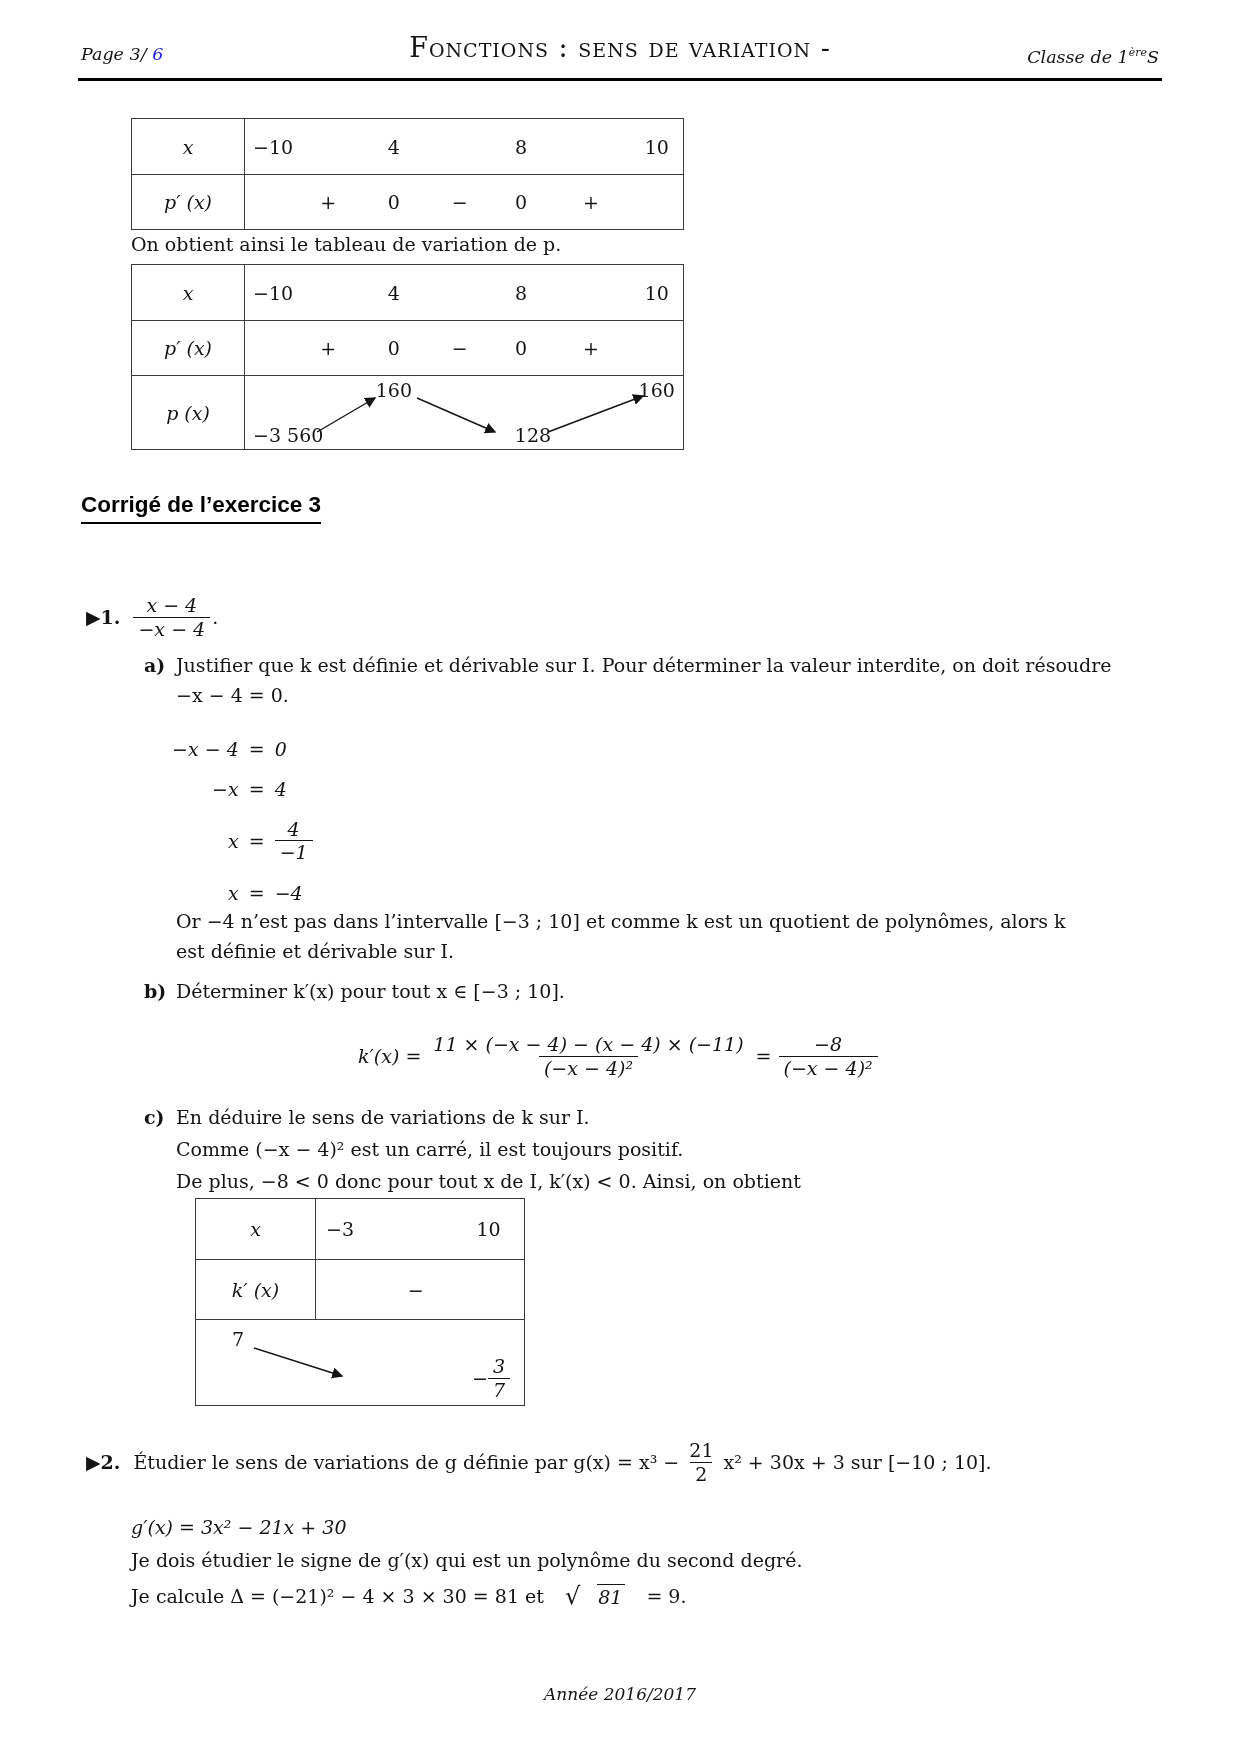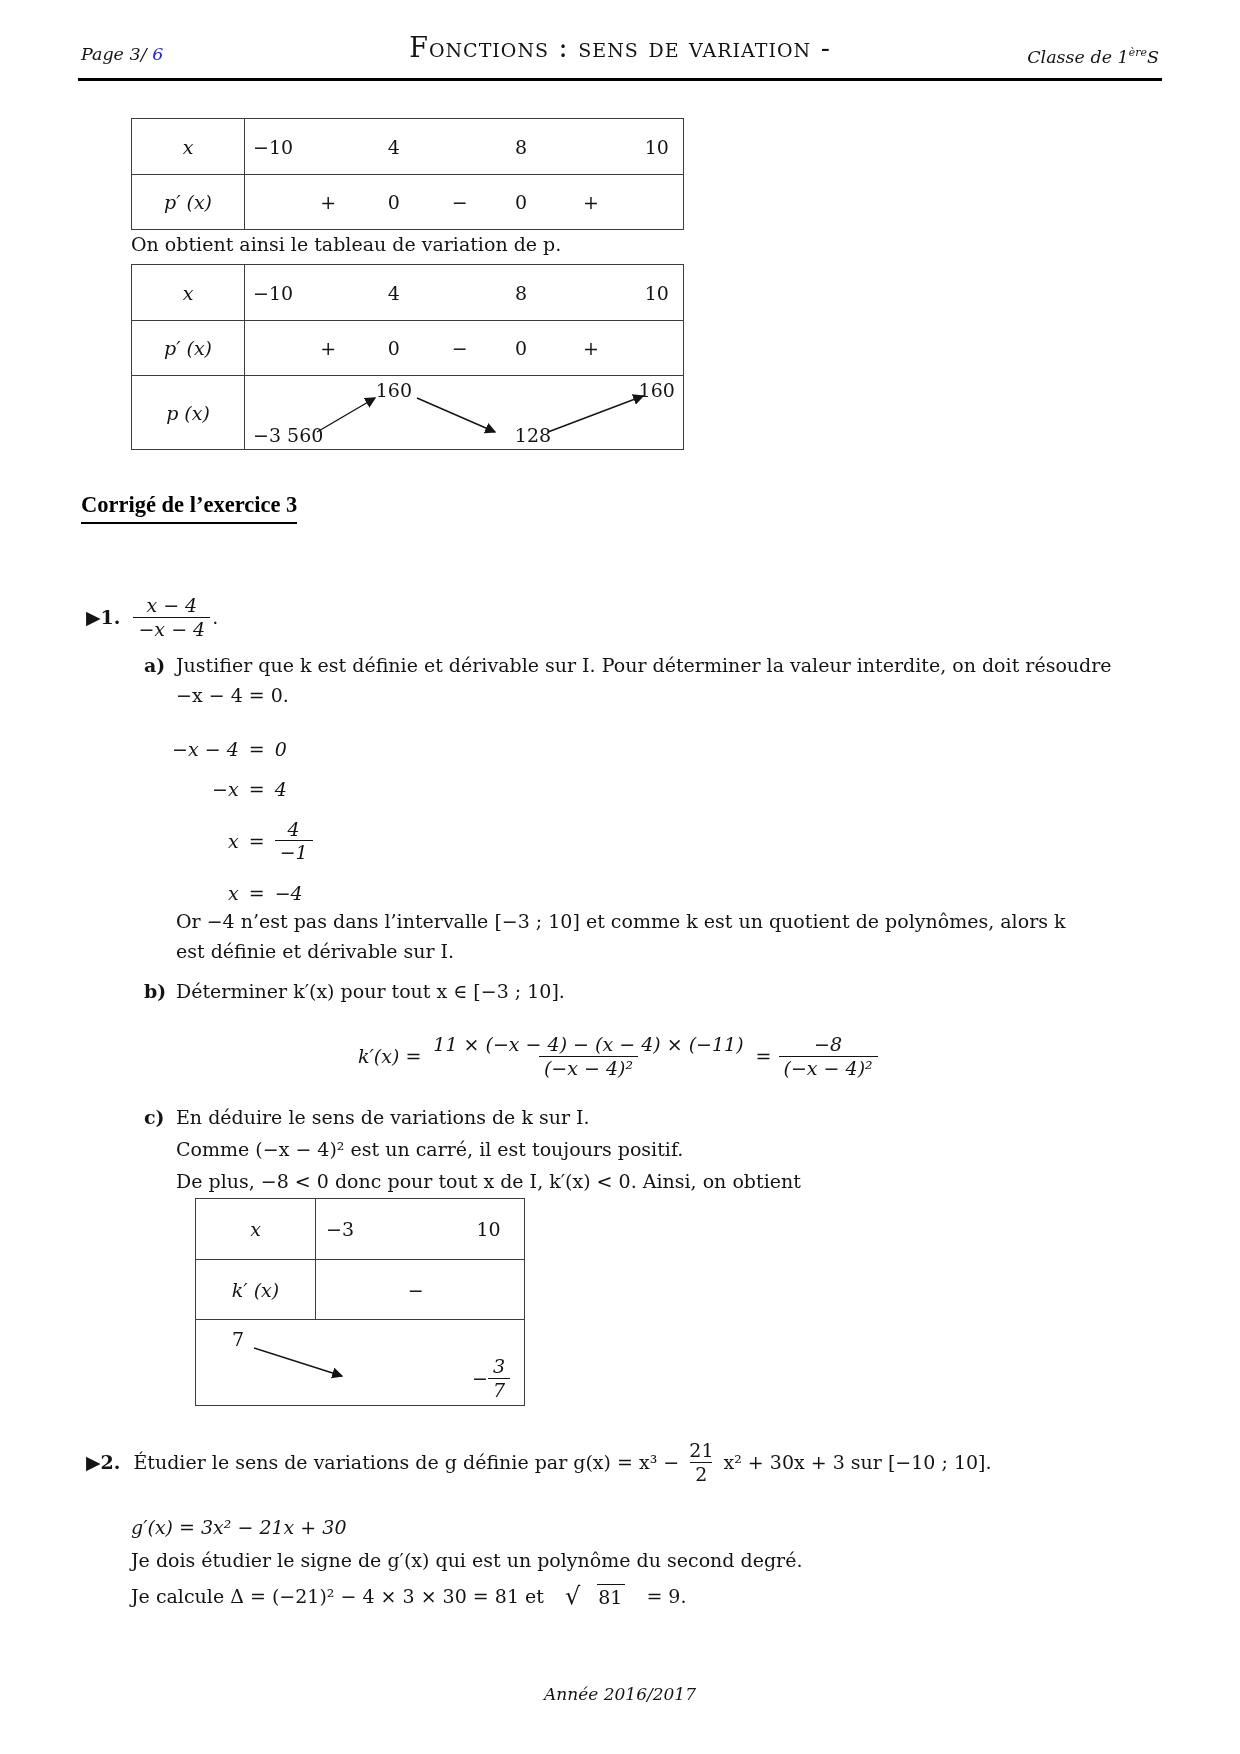--- a/index.html
+++ b/index.html
@@ -45,25 +45,25 @@
   .steps { position:absolute; display:grid;
     grid-template-columns:max-content max-content max-content;
     column-gap:10px; row-gap:18px; align-items:center; font-style:italic; }
   .steps .lhs { justify-self:end; }
 
   .para { position:absolute; line-height:1.58; }
   .lblrow { position:absolute; display:flex; line-height:1.58; }
   .lblrow .lbl { font-weight:bold; width:32px; flex:none; }
 
   .section-heading { position:absolute; left:81px; top:492px;
-    font-family:Liberation Serif, serif; font-weight:700;
+    font-family:Liberation Sans, sans-serif; font-weight:700;
     font-size:22.5px; border-bottom:2.6px solid #000; padding-bottom:4px; color:#000; }
 
   .sqrt-sign { font-size:24px; font-style:normal; }
-  .sqrt-body { border-top:1.7px solid #141414; padding:1px 3px 0 1px; margin-left:-4px; }
+  .sqrt-body { border-top:1.7px solid #141414; padding:1px 3px 0 1px; margin-left:-4px; font-style:italic; }
 
   .footer { position:absolute; left:50%; top:1684px; transform:translateX(-50%);
     font-style:italic; font-size:17px; }
 </style>
 </head>
 <body>
 
 <div class="abs hdr-left">
   <span>Page 3/</span>
   <span class="pagenum">6</span>

